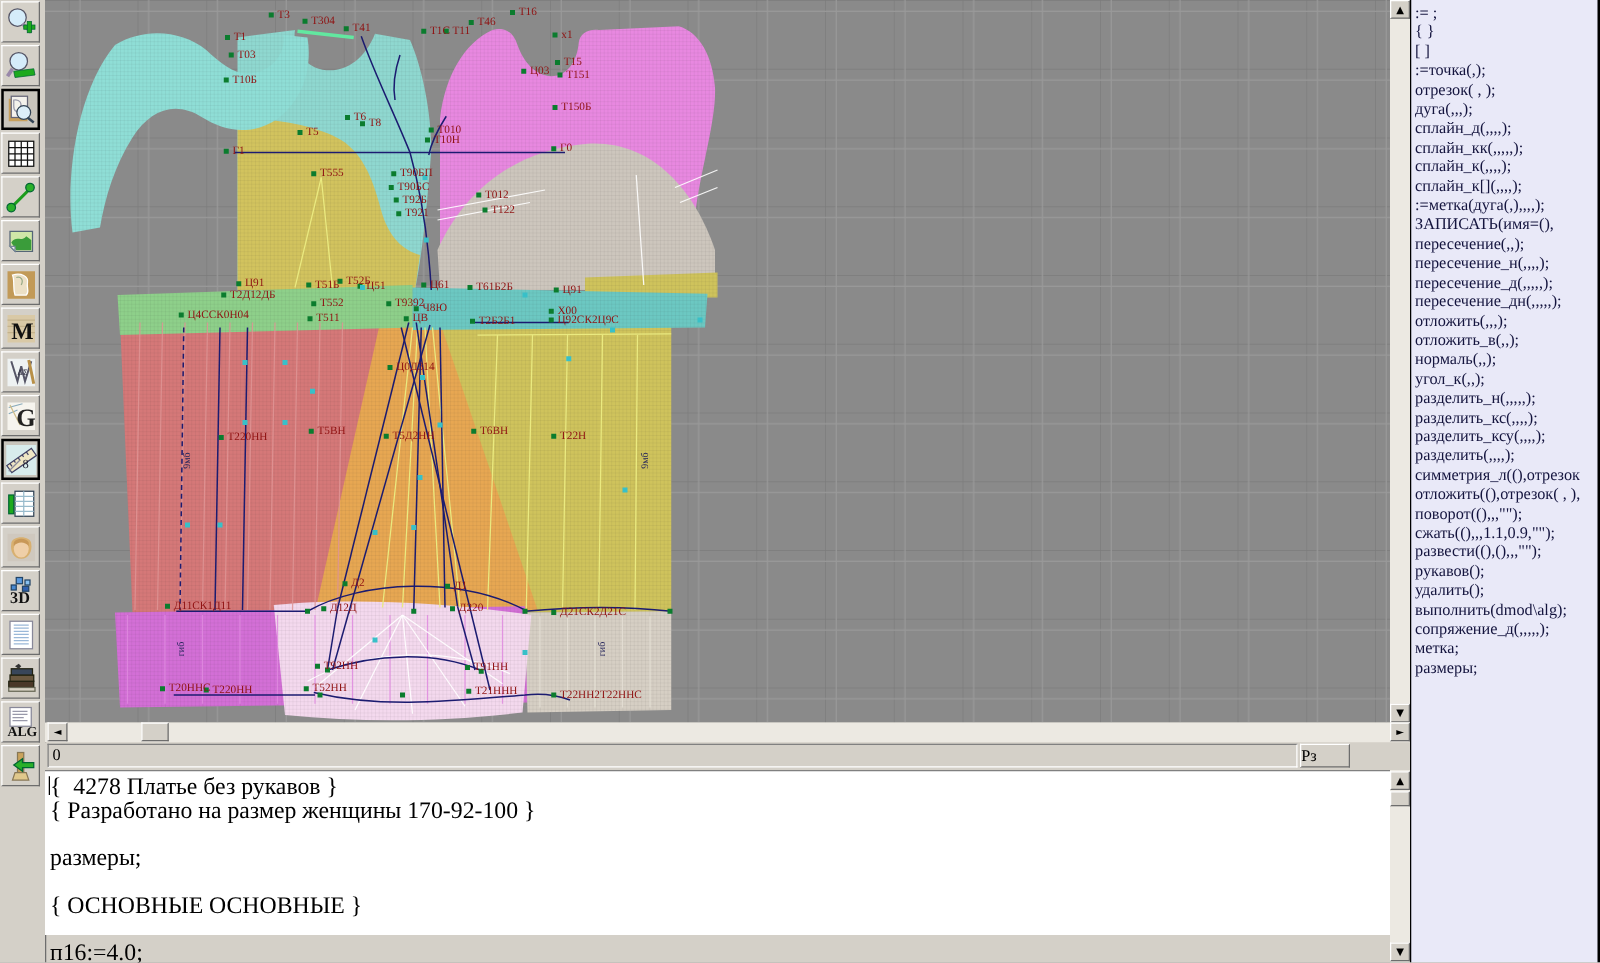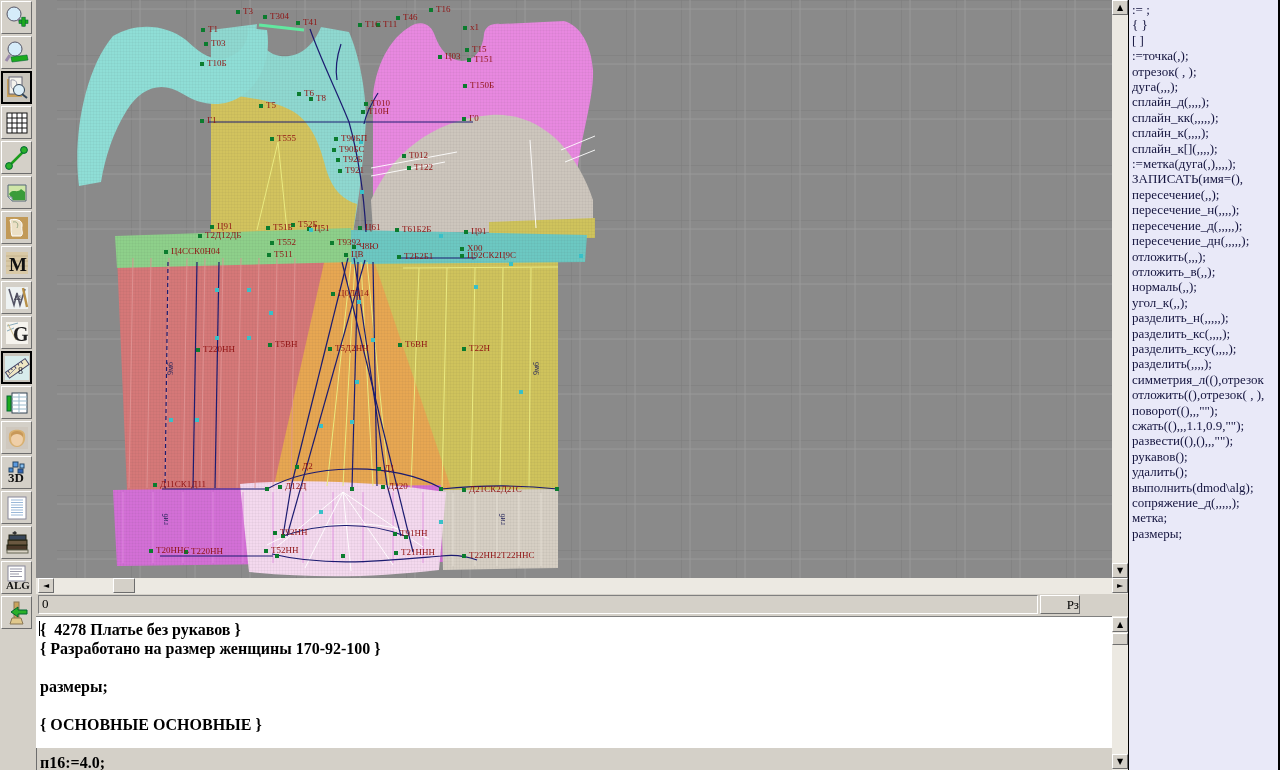--- a/index.html
+++ b/index.html
@@ -7,41 +7,41 @@
   #root{position:relative;width:1280px;height:770px;background:#d4d0c8;}
   
   #toolbar{position:absolute;left:0;top:0;width:36px;height:770px;background:#d4d0c8;
     border-right:1px solid #6d6d6d;}
   .tb-btn{width:31px;height:33px;margin:1px 1px 2px 1px;background:#d4d0c8;
     border:1px solid;border-color:#ffffff #6d6d6d #6d6d6d #ffffff;
     display:flex;align-items:center;justify-content:center;box-sizing:border-box;}
   .tb-btn.pressed{border:2px solid #000;background:#c9c5bc;}
   .tb-btn svg{display:block;}
   
-  #canvas-wrap{position:absolute;left:36px;top:0;width:1076px;height:578px;background:#8a8a8a;padding-left:21px;}
+  #canvas-wrap{position:absolute;left:36px;top:0;width:1076px;height:578px;background:#8a8a8a;}
   
   .sb{position:absolute;background:#ece9e2;}
   .sb-btn{position:absolute;width:16px;height:15px;background:#d4d0c8;
     border:1px solid;border-color:#ffffff #6d6d6d #6d6d6d #ffffff;box-sizing:border-box;
     font-size:8px;color:#000;display:flex;align-items:center;justify-content:center;
     font-family:"DejaVu Sans",sans-serif;}
   .sb-thumb{position:absolute;background:#d4d0c8;border:1px solid;
     border-color:#ffffff #6d6d6d #6d6d6d #ffffff;box-sizing:border-box;}
   
   #statusbar{position:absolute;left:36px;top:594px;width:1092px;height:22px;background:#d4d0c8;}
   #status-field{position:absolute;left:2px;top:1px;width:1000px;height:19px;background:#d4d0c8;
     border:1px solid;border-color:#808080 #ffffff #ffffff #808080;box-sizing:border-box;
     font-size:13px;padding-left:3px;color:#000;}
   .mini-btn{position:absolute;top:1px;width:40px;height:19px;background:#d4d0c8;
     border:1px solid;border-color:#ffffff #6d6d6d #6d6d6d #ffffff;box-sizing:border-box;
-    font-size:13px;text-align:right;line-height:17px;color:#000;font-family:"Liberation Serif",serif;}
+    font-size:13px;text-align:left;line-height:17px;color:#000;font-family:"Liberation Serif",serif;}
   
   #editor{position:absolute;left:36px;top:616px;width:1076px;height:132px;background:#ffffff;
-    border-top:1px solid #808080;color:#000;font-size:16px;line-height:19px;
-    padding:3px 0 0 4px;box-sizing:border-box;white-space:pre;font-weight:bold;}
+    border-top:1px solid #808080;color:#000;font-size:19px;line-height:19px;
+    padding:3px 0 0 4px;box-sizing:border-box;white-space:pre;}
   .ed-line{height:19px;position:relative;}
   #caret{position:absolute;left:3px;top:4px;width:1px;height:15px;background:#000;}
   
   #cmd-panel{position:absolute;left:1128px;top:0;width:152px;height:770px;background:#e9e9f8;
     border-left:1px solid #000;border-right:2px solid #000;box-sizing:border-box;
     color:#14143e;font-size:13px;line-height:15.4px;padding:2px 0 0 3px;overflow:hidden;}
   .cmd-item{white-space:nowrap;cursor:default;}
 </style>
 </head>
 <body>

